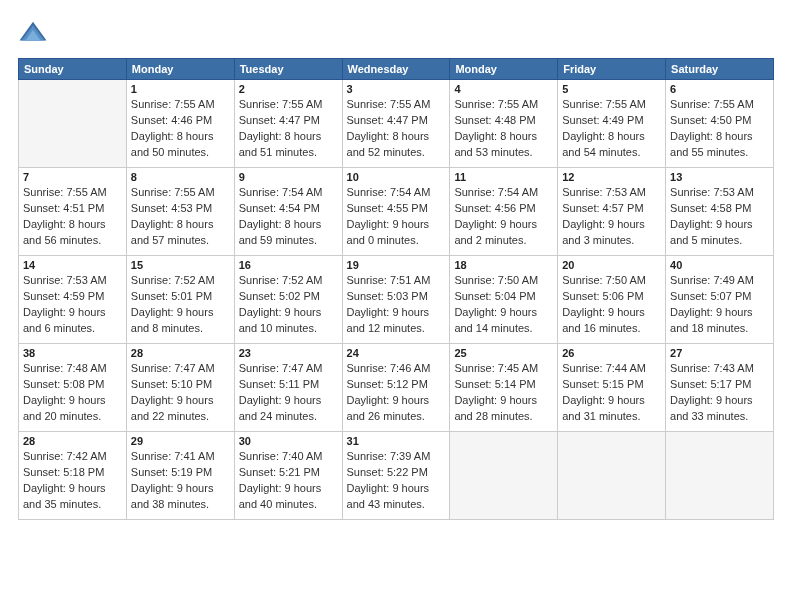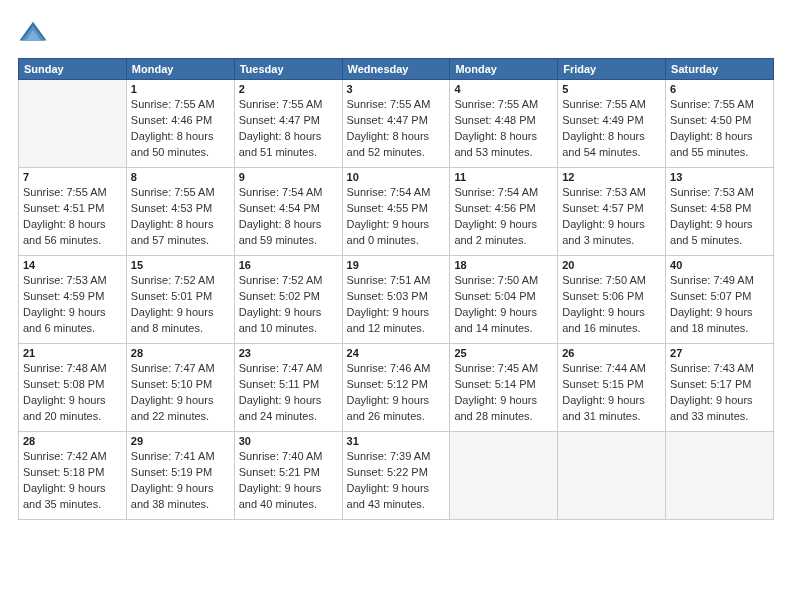--- a/index.html
+++ b/index.html
@@ -217,21 +217,21 @@
             <span class="day-num">20</span>
             <div class="day-info">Sunrise: 7:50 AM<br>Sunset: 5:06 PM<br>Daylight: 9 hours<br>and 16 minutes.</div>
           </td>
           <td>
             <span class="day-num">40</span>
             <div class="day-info">Sunrise: 7:49 AM<br>Sunset: 5:07 PM<br>Daylight: 9 hours<br>and 18 minutes.</div>
           </td>
         </tr>
         <tr class="week-row">
           <td>
-            <span class="day-num">21</span>
+            <span class="day-num">38</span>
             <div class="day-info">Sunrise: 7:48 AM<br>Sunset: 5:08 PM<br>Daylight: 9 hours<br>and 20 minutes.</div>
           </td>
           <td>
             <span class="day-num">28</span>
             <div class="day-info">Sunrise: 7:47 AM<br>Sunset: 5:10 PM<br>Daylight: 9 hours<br>and 22 minutes.</div>
           </td>
           <td>
             <span class="day-num">23</span>
             <div class="day-info">Sunrise: 7:47 AM<br>Sunset: 5:11 PM<br>Daylight: 9 hours<br>and 24 minutes.</div>
           </td>

